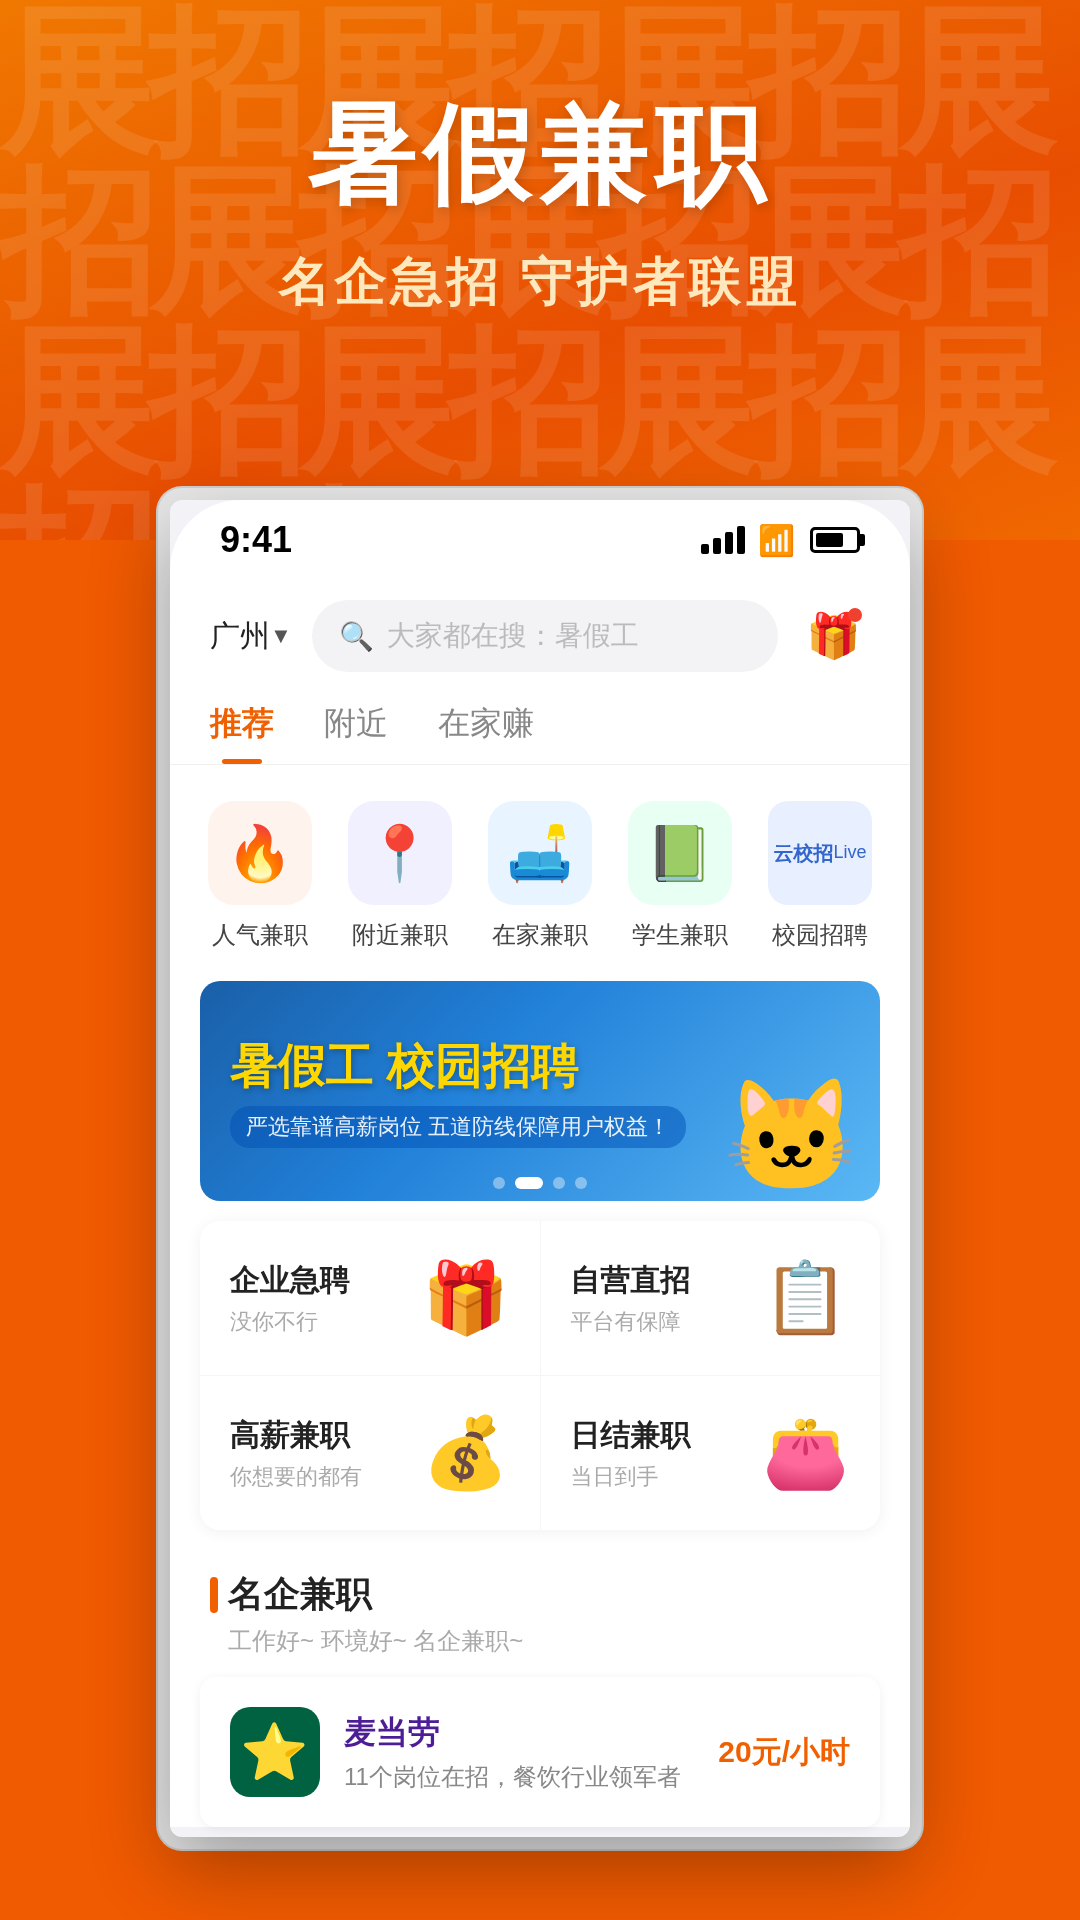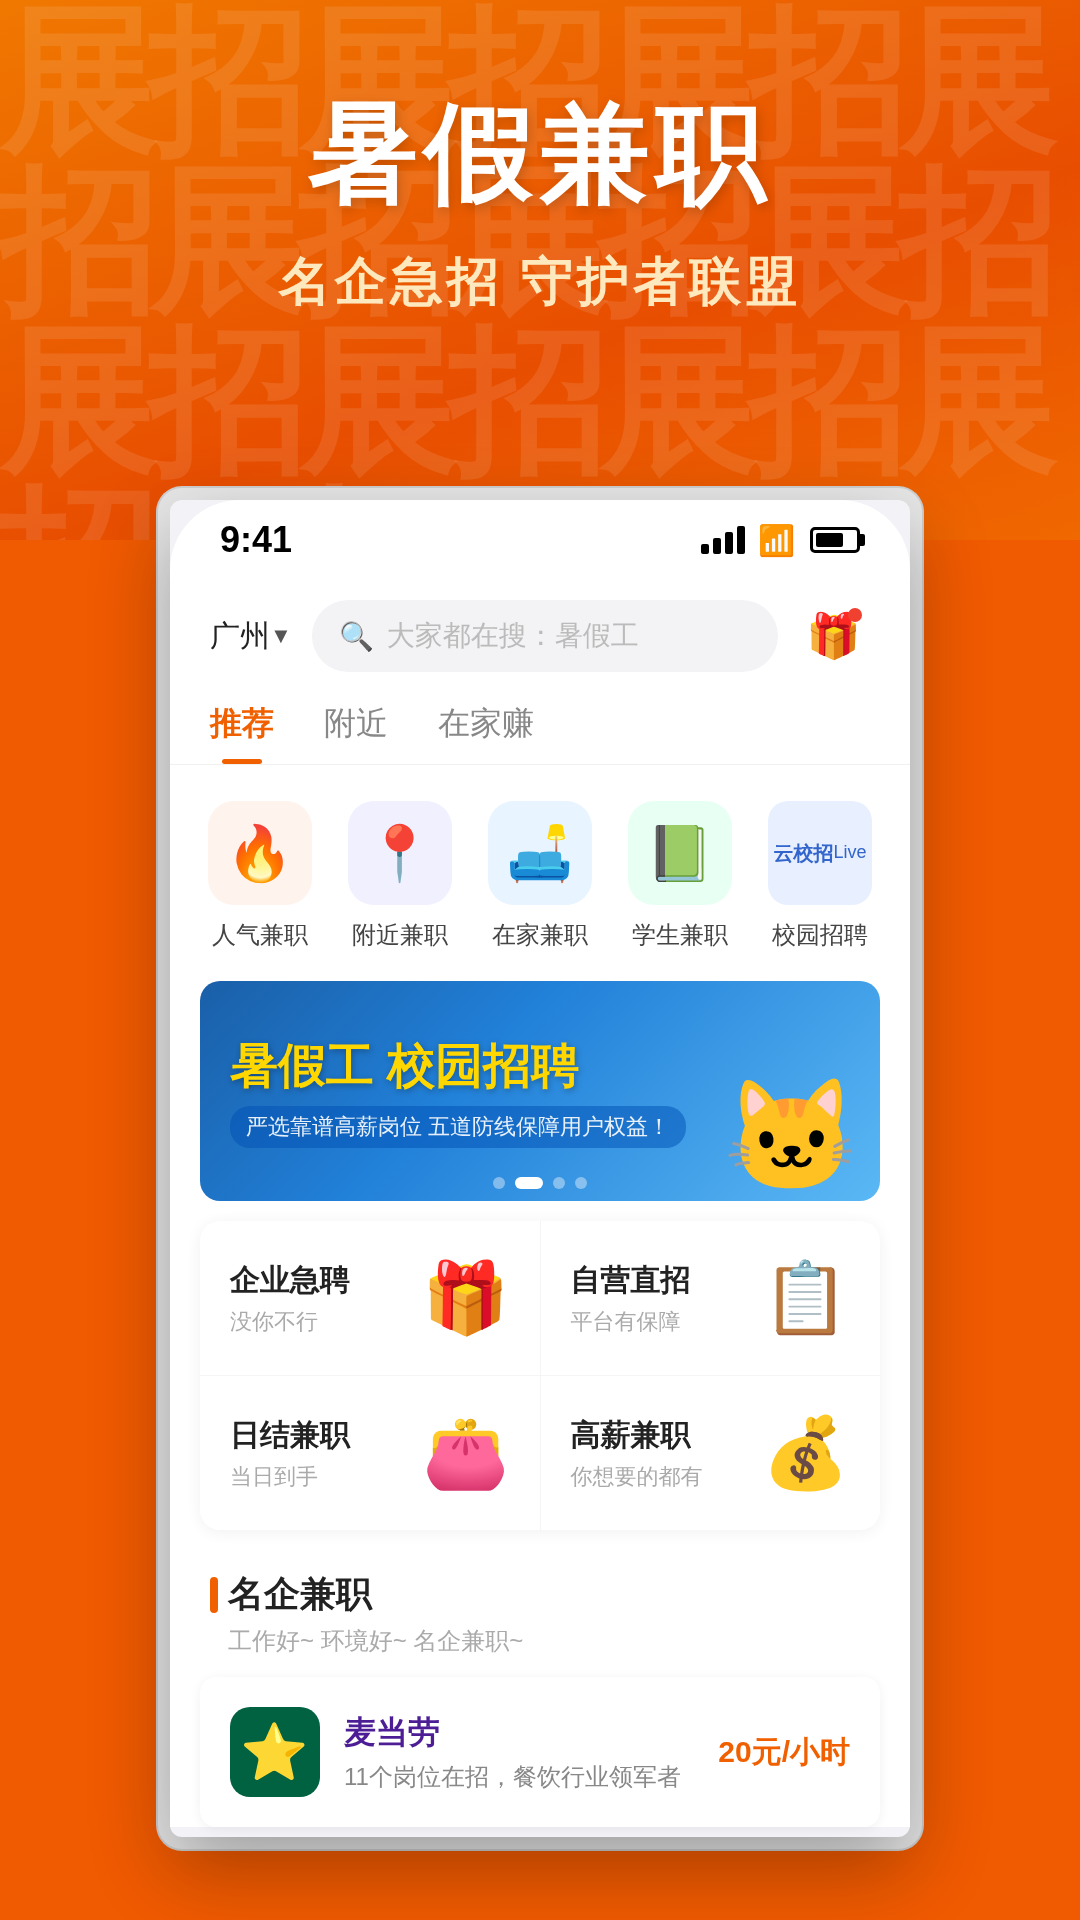--- a/index.html
+++ b/index.html
@@ -611,32 +611,32 @@
             <div class="quick-text">
               <div class="quick-name">自营直招</div>
               <div class="quick-desc">平台有保障</div>
             </div>
             <div class="quick-emoji">📋</div>
           </div>
         </div>
         <div class="quick-row">
           <div class="quick-item">
             <div class="quick-text">
+              <div class="quick-name">高薪兼职</div>
+              <div class="quick-desc">你想要的都有</div>
+            </div>
+            <div class="quick-emoji">💰</div>
+          </div>
+          <div class="quick-item">
+            <div class="quick-text">
               <div class="quick-name">日结兼职</div>
               <div class="quick-desc">当日到手</div>
             </div>
             <div class="quick-emoji">👛</div>
           </div>
-          <div class="quick-item">
-            <div class="quick-text">
-              <div class="quick-name">高薪兼职</div>
-              <div class="quick-desc">你想要的都有</div>
-            </div>
-            <div class="quick-emoji">💰</div>
-          </div>
         </div>
       </div>
 
       <div class="section-header">
         <div class="section-title">名企兼职</div>
         <div class="section-subtitle">工作好~ 环境好~ 名企兼职~</div>
       </div>
 
       <div class="job-card">
         <div class="company-logo">

